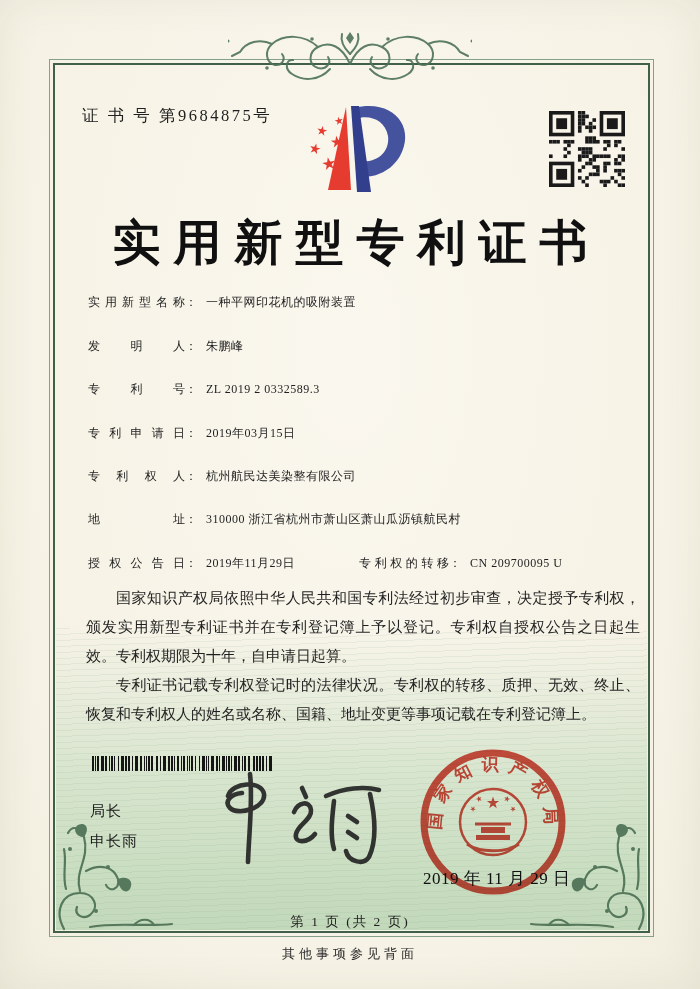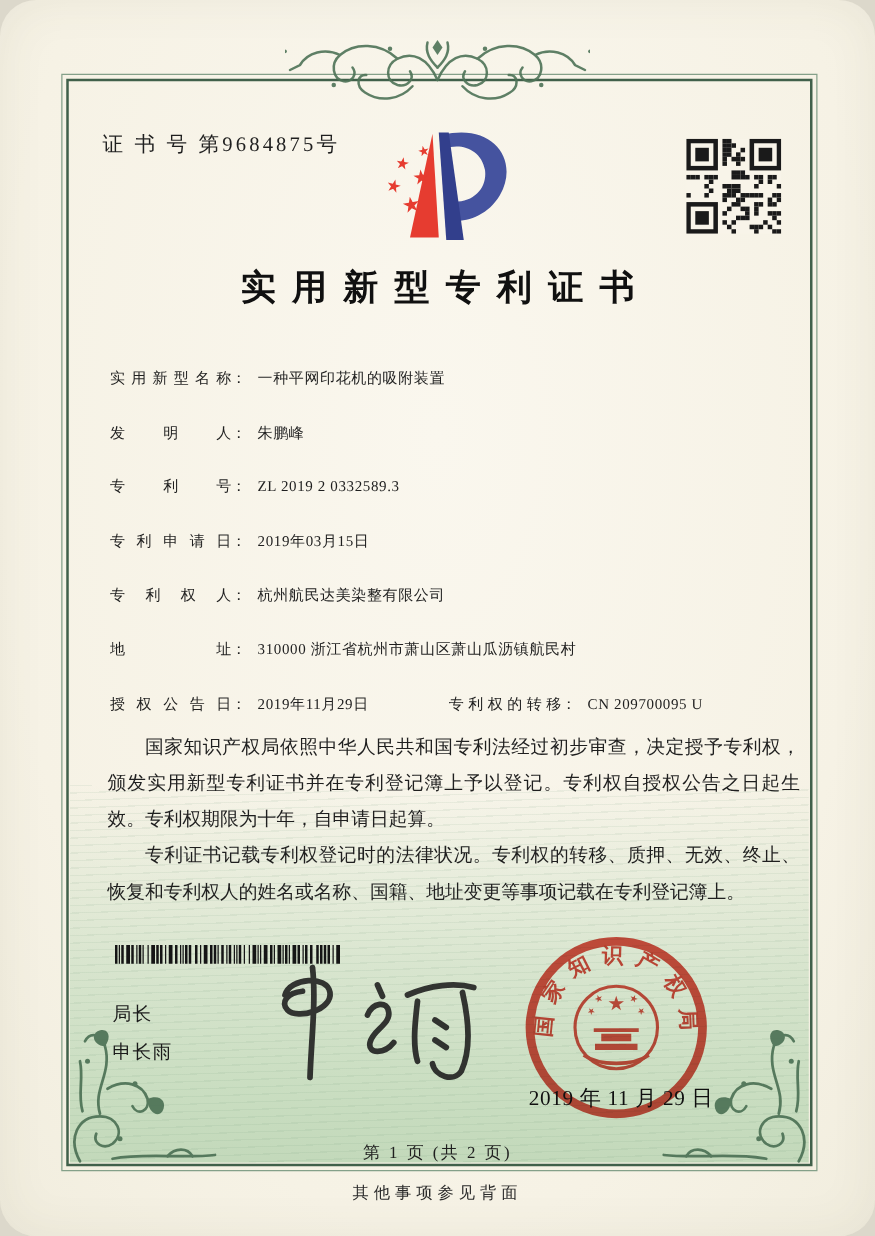--- a/index.html
+++ b/index.html
@@ -4,39 +4,38 @@
 <style>
   html,body{margin:0;padding:0;background:#dcd8cb;}
   .page{
     position:relative; width:700px; height:989px; margin:0 auto;
     background:#f8f4e9;
     background-image:radial-gradient(ellipse at 50% 35%, #faf7ee 0%, #f6f2e5 70%, #f1edde 100%);
     box-shadow:inset 0 0 40px rgba(90,80,50,0.07);
     overflow:hidden;
     font-family:"Liberation Serif","DejaVu Serif",serif;
     color:#1f1f1f;
-    border-radius:29px;
   }
   
   .frame-outer{position:absolute; left:49px; top:59px; right:46px; bottom:52px;
     border:1px solid #84a089; z-index:1;}
   .frame-inner{position:absolute; left:53px; top:63px; right:50px; bottom:56px;
     border:2px solid #40604a; z-index:1;}
   .green-wash{position:absolute; left:56px; right:53px; top:628px; bottom:59px; z-index:0;
     background:
       repeating-linear-gradient(178deg, rgba(110,152,120,0.10) 0 1px, rgba(110,152,120,0) 1px 6px),
       linear-gradient(180deg, rgba(208,226,201,0) 0%, rgba(208,226,201,0.35) 22%,
         rgba(203,223,196,0.7) 48%, rgba(198,220,190,0.92) 80%, rgba(193,216,185,0.97) 100%);
   }
   
   .cert-no{position:absolute; left:82px; top:105px; font-size:16.5px; letter-spacing:2.5px; z-index:2;}
   .logo{position:absolute; left:280px; top:98px; z-index:2;}
   .qr{position:absolute; left:549px; top:111px; z-index:2;}
   .title{position:absolute; left:0; right:0; top:211px; text-align:center;
-    font-size:28px; font-weight:600; letter-spacing:13px; text-indent:13px; color:#101010; z-index:2;}
+    font-size:48px; font-weight:600; letter-spacing:13px; text-indent:13px; color:#101010; z-index:2;}
   
   .frow{position:absolute; left:88px; white-space:nowrap; font-size:12px; z-index:2;}
   .flabel{display:inline-block; width:97px; text-align:justify; text-align-last:justify; vertical-align:top;}
   .fcolon{display:inline-block;}
   .fvalue{margin-left:9px; letter-spacing:0.5px;}
   .fpair2{margin-left:64px;}
   .fpair2 .flabel{width:90px;}
   
   .bodytext{position:absolute; left:86px; width:554px; top:584px; z-index:2;
     font-size:15px; line-height:29px; text-align:justify;font-family:Liberation Serif, serif;}

